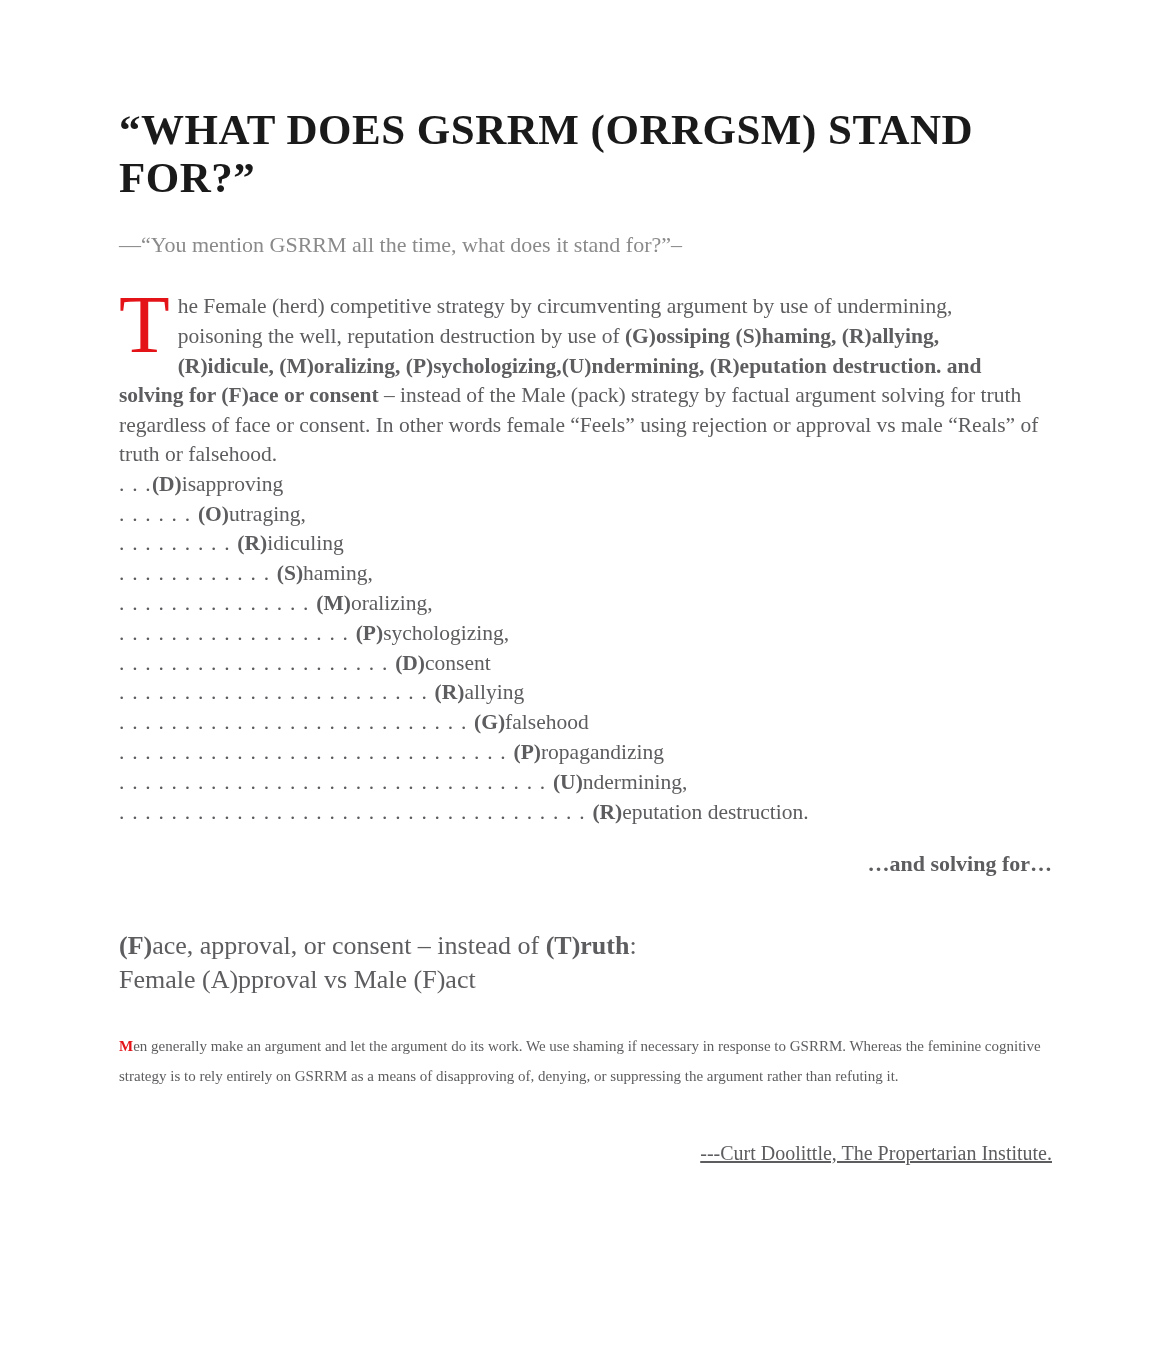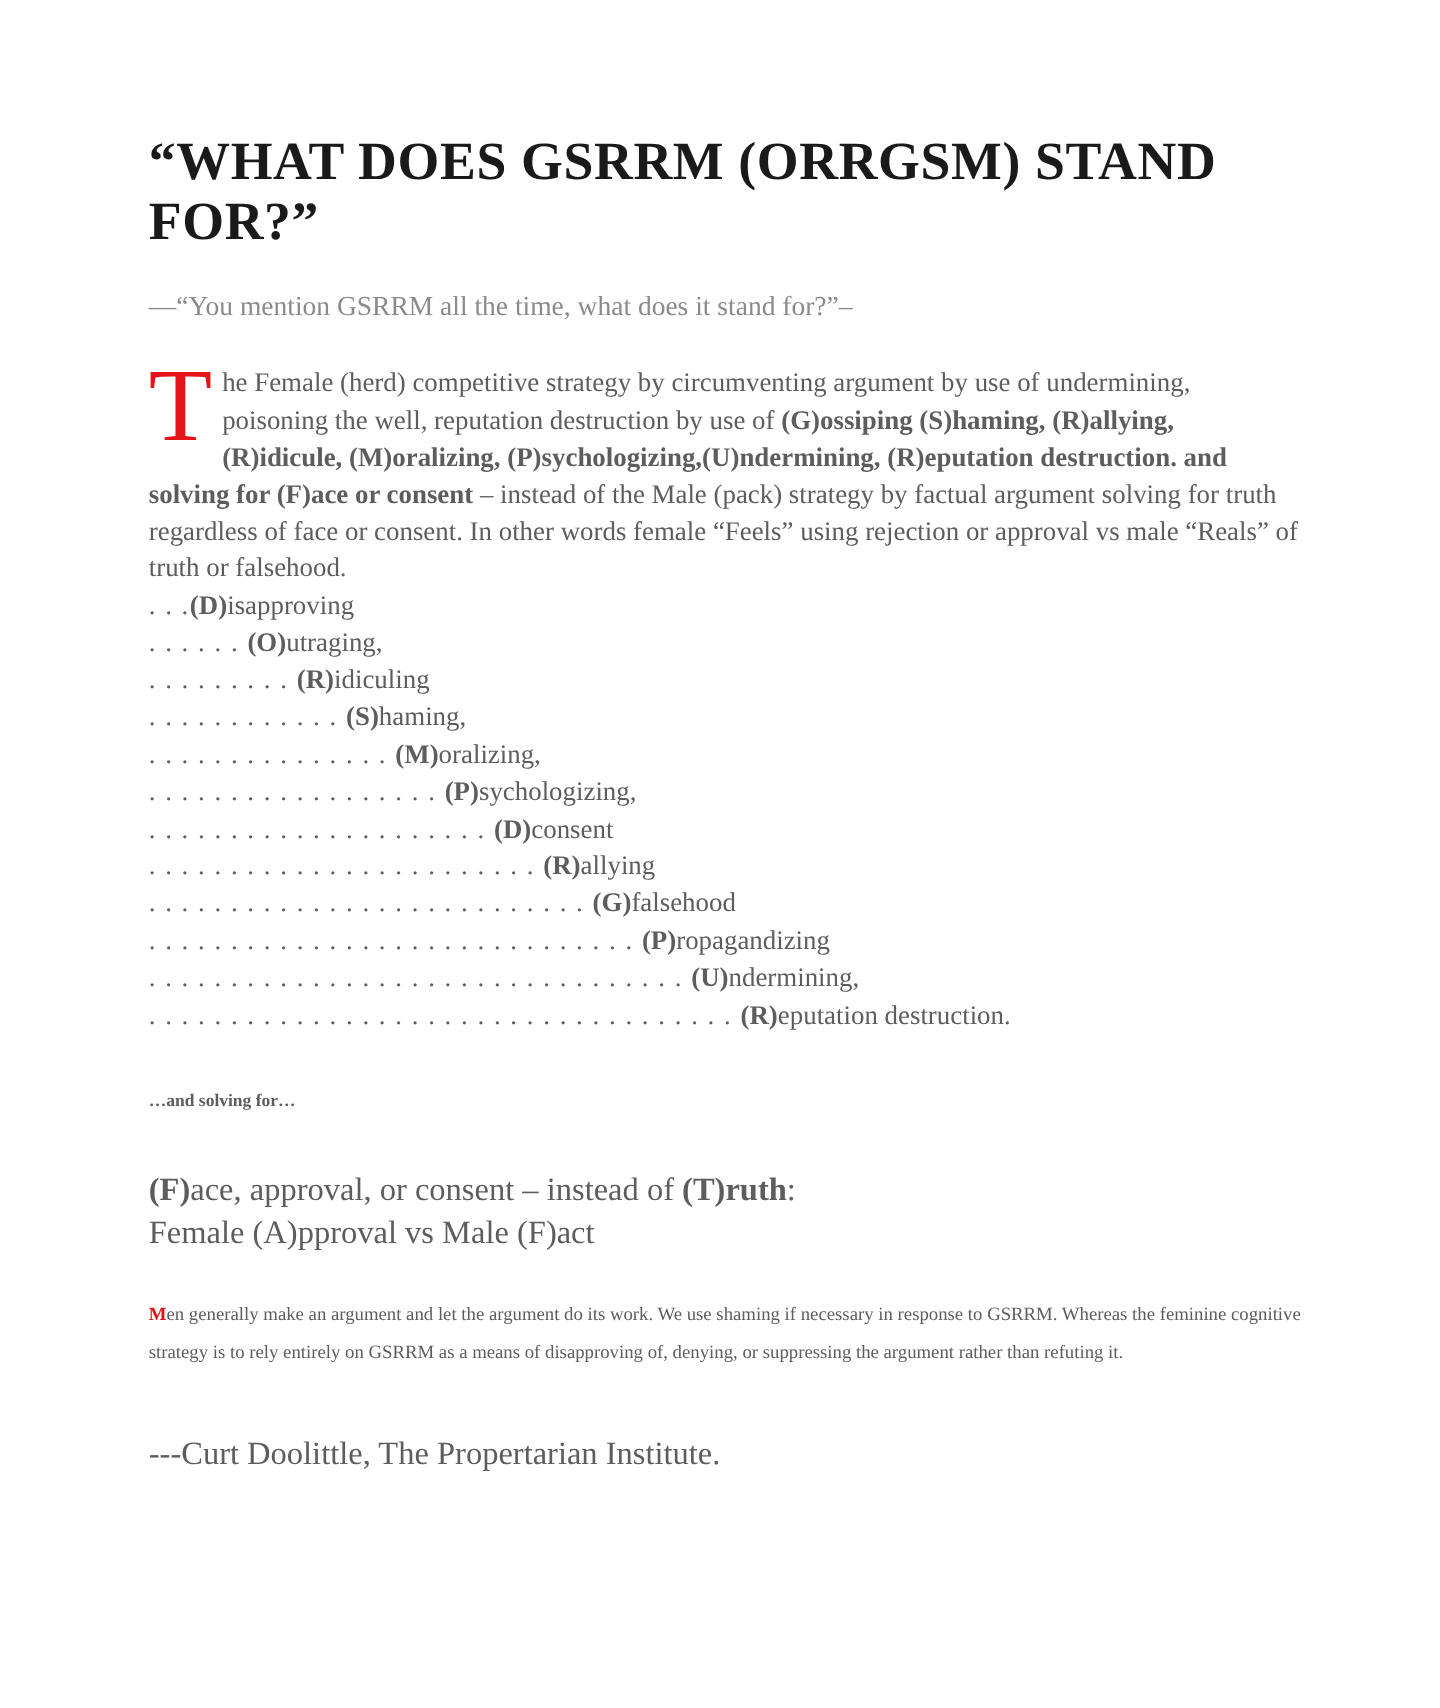--- a/index.html
+++ b/index.html
@@ -48,43 +48,46 @@
     margin: 32px 0 0 0;
   }
   .full-list {
     font-size: 21.5px;
     line-height: 29.8px;
   }
   .list-line { white-space: pre-wrap; }
   .dots { letter-spacing: 1.2px; }
 
   .solving {
-    font-size: 14px;
+    font-size: 22px;
     font-weight: 700;
     line-height: 29.8px;
-    margin: 40px 0 0 0;
+    margin: 22px 0 0 0;
+    text-align: right;
   }
   .solution {
     font-size: 26px;
     line-height: 33.5px;
-    margin: 38px 0 0 0;
+    margin: 50px 0 0 0;
   }
   .solution p { margin: 0; }
 
   .closing {
     font-size: 15px;
     line-height: 29.8px;
     margin: 36px 0 0 0;
     max-width: 935px;
   }
   .closing .lead { font-weight: 700; }
 
   .attribution {
-    font-size: 26px;
+    font-size: 20px;
     margin: 50px 0 0 0;
+    text-align: right;
+    text-decoration: underline;
   }
 </style>
 </head>
 <body>
 
 <div class="doc">
 
   <h1 class="title">“WHAT DOES GSRRM (ORRGSM) STAND FOR?”</h1>
 
   <p class="subtitle">—“You mention GSRRM all the time, what does it stand for?”–</p>

